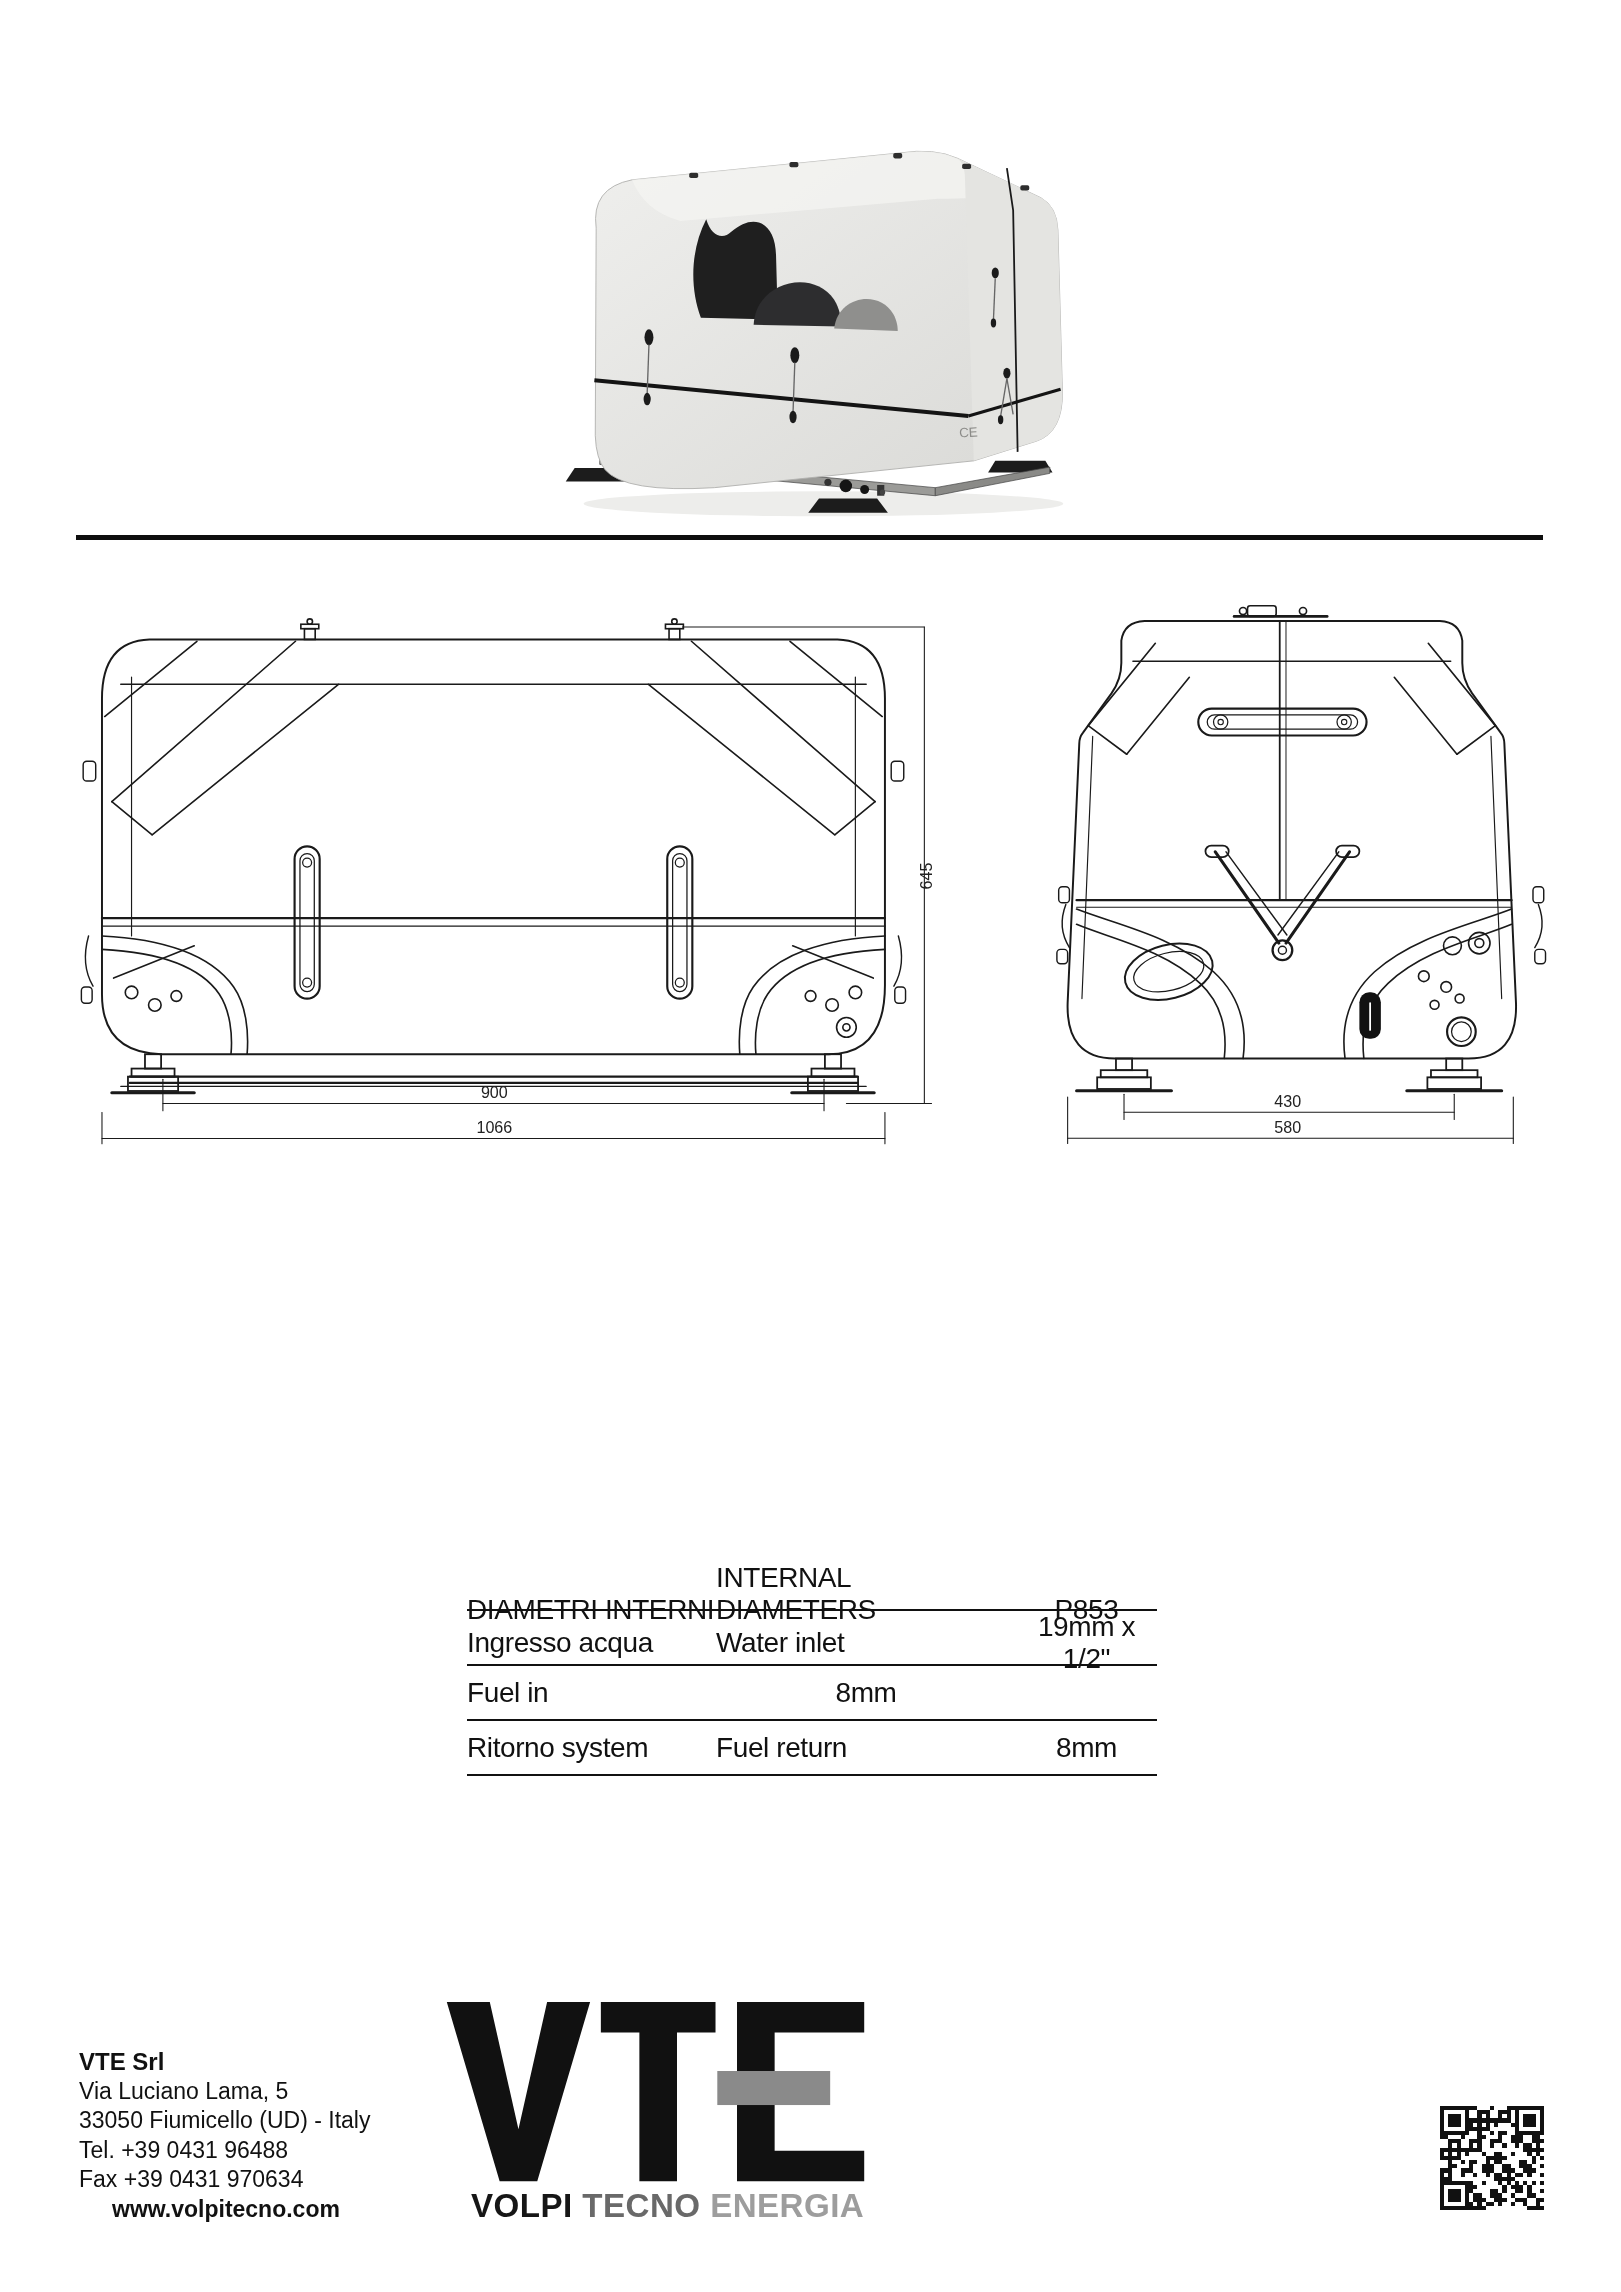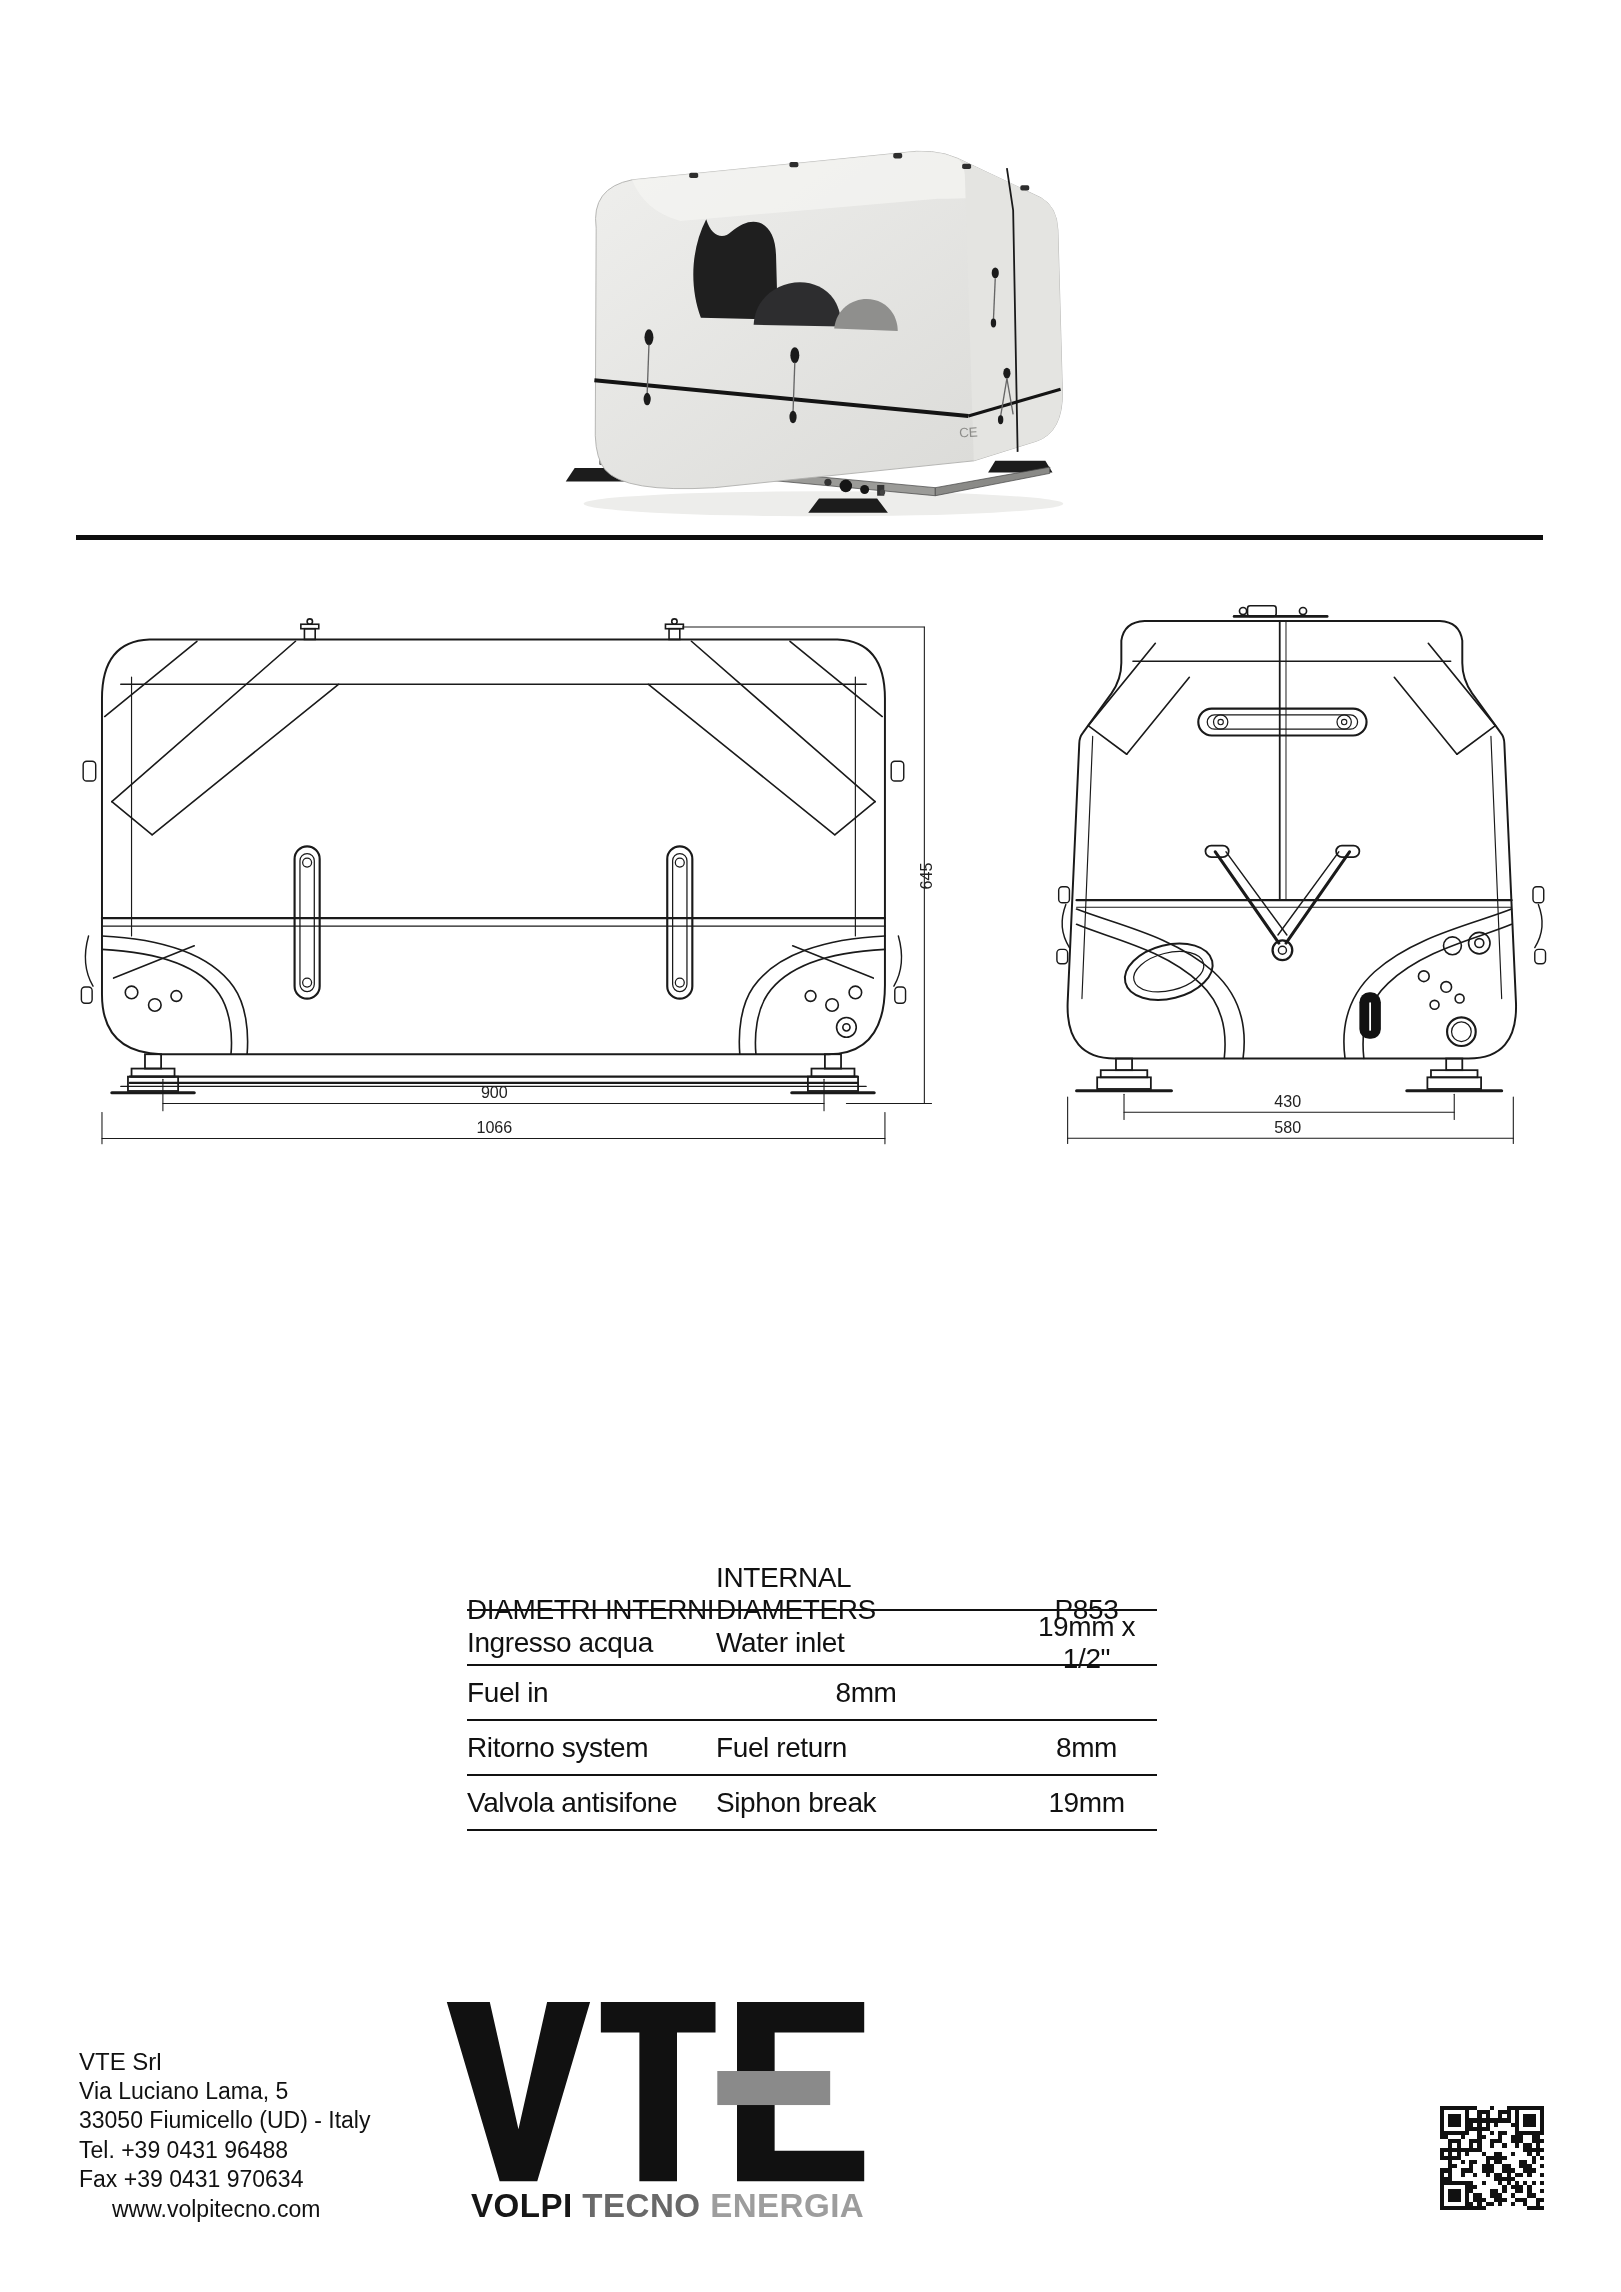--- a/index.html
+++ b/index.html
@@ -9,21 +9,21 @@
   
   .rule{position:absolute;left:76px;top:535px;width:1467px;height:4.5px;background:#0e0e0e;}
   
   .spec-table{position:absolute;left:467px;top:1562px;width:690px;font-size:28px;letter-spacing:-0.4px;}
   .t-row{display:grid;grid-template-columns:249px 300px 141px;align-items:center;
          border-bottom:2.7px solid #111;height:53px;}
   .t-head{height:41px;align-items:end;padding-bottom:6.3px;}
   .t-c3{text-align:center;}
   
   .company{position:absolute;left:79px;top:2047px;width:385px;font-size:23px;line-height:29.6px;}
-  .company .bold{font-weight:normal;font-size:24px;}
+  .company .bold{font-weight:bold;font-size:24px;}
   
   svg text.dim{font-family:"Liberation Sans",sans-serif;font-size:18px;fill:#222;}
   svg text.ce{font-family:"Liberation Sans",sans-serif;}
 </style>
 </head>
 <body>
 
 <div id="page">
 
   <svg class="abs" style="left:555px;top:85px;" width="519" height="434" viewBox="0 0 580 485">
@@ -318,25 +318,20 @@
       <div class="t-c3">19mm x 1/2"</div>
     </div>
     <div class="t-row">
       <div>Fuel in</div>
       <div class="t-c3">8mm</div>
     </div>
     <div class="t-row">
       <div>Ritorno system</div>
       <div>Fuel return</div>
       <div class="t-c3">8mm</div>
-    </div>
-    <div class="t-row">
-      <div>Valvola antisifone</div>
-      <div>Siphon break</div>
-      <div class="t-c3">19mm</div>
     </div>
   </div>
 
   <div class="company">
     <div class="bold">VTE Srl</div>
     <div>Via Luciano Lama, 5</div>
     <div>33050 Fiumicello (UD) - Italy</div>
     <div>Tel. +39 0431 96488</div>
     <div>Fax +39 0431 970634</div>
     <div class="bold" style="font-size:23px;margin-left:33px;">www.volpitecno.com</div>

